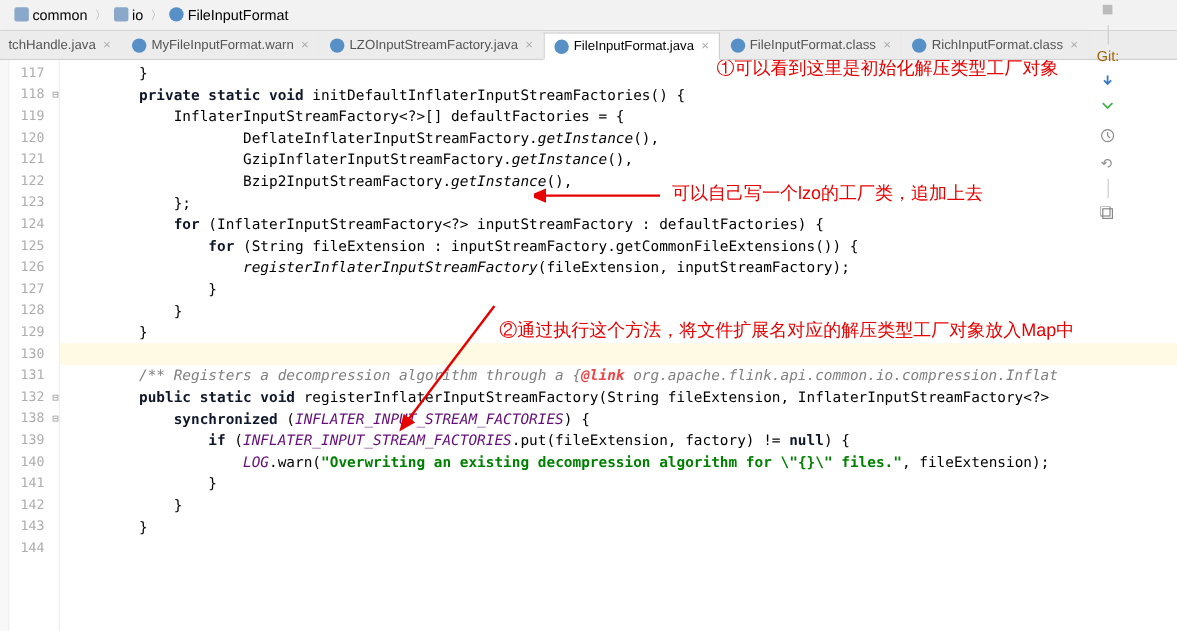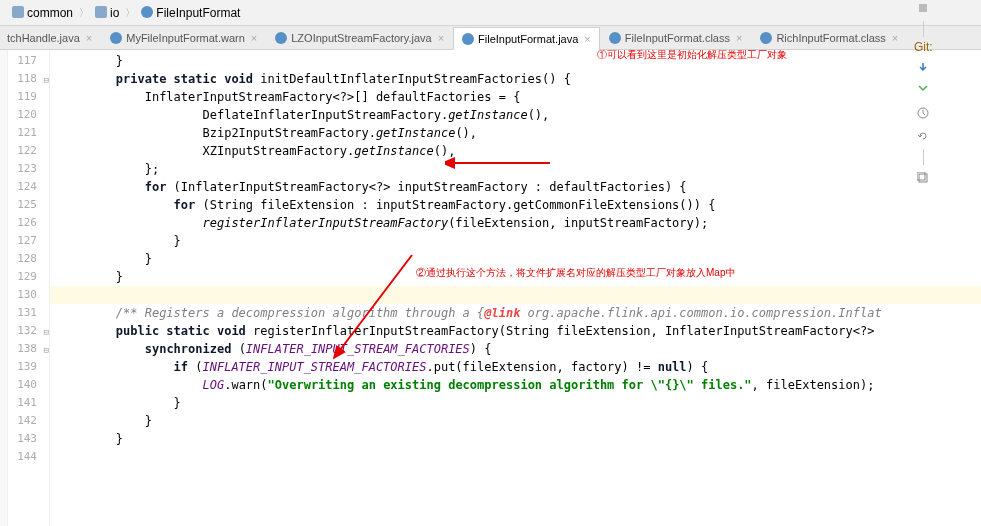--- a/index.html
+++ b/index.html
@@ -36,21 +36,21 @@
     .code-line { height: 18px; line-height: 18px; white-space: pre; padding-left: 8px; }
     .code-line.highlight { background: #fffae3; }
     
     .kw { color: #0f172a; font-weight: bold; }
     .call-italic { font-style: italic; color: #000; }
     .str { color: #008000; font-weight: bold; }
     .comment { color: #808080; font-style: italic; }
     .doc-tag { color: #ef4444; font-style: italic; font-weight: bold; }
     .field-static { color: #660e7a; font-style: italic; }
     
-    .annotation { position: absolute; color: #e60000; font-size: 10px; font-family: -apple-system, sans-serif; z-index: 10; pointer-events: none; }
+    .annotation { position: absolute; color: #e60000; font-size: 15px; font-family: -apple-system, sans-serif; z-index: 10; pointer-events: none; }
     .arrow-svg { position: absolute; z-index: 9; pointer-events: none; }
   </style>
 </head>
 <body>
 
 <div class="top-toolbar">
   <div class="breadcrumb">
     <span class="breadcrumb-item">
         <span class="bc-icon bc-folder"></span>
         <span>common</span>
@@ -200,40 +200,41 @@
     <div class="line-num">142</div>
     <div class="line-num">143</div>
     <div class="line-num">144</div>
   </div>
 
   <div class="code-area">
     <div class="code-line"><span>        }</span></div>
     <div class="code-line">        <span class="kw">private static void</span><span> initDefaultInflaterInputStreamFactories</span><span>() {</span></div>
     <div class="code-line"><span>            InflaterInputStreamFactory&lt;?&gt;[] defaultFactories = {</span></div>
     <div class="code-line"><span>                    DeflateInflaterInputStreamFactory.</span><span class="call-italic">getInstance</span><span>(),</span></div>
+    <div class="code-line"><span>                    GzipInflaterInputStreamFactory.</span><span class="call-italic">getInstance</span><span>(),</span></div>
     <div class="code-line"><span>                    Bzip2InputStreamFactory.</span><span class="call-italic">getInstance</span><span>(),</span></div>
-    <div class="code-line"><span>                    XZInputStreamFactory.</span><span class="call-italic">getInstance</span><span>(),</span></div>
     <div class="code-line"><span>            };</span></div>
     <div class="code-line">            <span class="kw">for</span><span> (InflaterInputStreamFactory&lt;?&gt; inputStreamFactory : defaultFactories) {</span></div>
     <div class="code-line">                <span class="kw">for</span><span> (String fileExtension : inputStreamFactory.getCommonFileExtensions()) {</span></div>
     <div class="code-line"><span>                    </span><span class="call-italic">registerInflaterInputStreamFactory</span><span>(fileExtension, inputStreamFactory);</span></div>
     <div class="code-line"><span>                }</span></div>
     <div class="code-line"><span>            }</span></div>
     <div class="code-line"><span>        }</span></div>
     <div class="code-line highlight"><span></span></div>
     <div class="code-line"><span>        </span><span class="comment">/** Registers a decompression algorithm through a {</span><span class="doc-tag">@link</span><span class="comment"> org.apache.flink.api.common.io.compression.Inflat</span></div>
     <div class="code-line">        <span class="kw">public static void</span><span> registerInflaterInputStreamFactory</span><span>(String fileExtension, InflaterInputStreamFactory&lt;?&gt;</span></div>
     <div class="code-line">            <span class="kw">synchronized</span><span> (</span><span class="field-static">INFLATER_INPUT_STREAM_FACTORIES</span><span>) {</span></div>
     <div class="code-line">                <span class="kw">if</span><span> (</span><span class="field-static">INFLATER_INPUT_STREAM_FACTORIES</span><span>.put(fileExtension, factory) != </span><span class="kw">null</span><span>) {</span></div>
     <div class="code-line"><span>                    </span><span class="field-static">LOG</span><span>.warn(</span><span class="str">"Overwriting an existing decompression algorithm for \"{}\" files."</span><span>, fileExtension);</span></div>
     <div class="code-line"><span>                }</span></div>
     <div class="code-line"><span>            }</span></div>
     <div class="code-line"><span>        }</span></div>
 
     <div class="annotation" style="top:-2px; left:547px;">①可以看到这里是初始化解压类型工厂对象</div>
+    <div class="annotation" style="top:102px; left:510px;">可以自己写一个lzo的工厂类，追加上去</div>
     <div class="annotation" style="top:192px; left:366px;margin-top:24px;">②通过执行这个方法，将文件扩展名对应的解压类型工厂对象放入Map中</div>
 
     <svg class="arrow-svg" style="top:105px; left:395px;" width="110" height="16">
       <defs>
           <marker id="ah1" markerWidth="8" markerHeight="8" refX="1" refY="3" orient="auto">
             <path d="M0,0 L0,6 L7,3 Z" fill="#e60000"></path>
           </marker>
         </defs>
       <line x1="105" y1="8" x2="8" y2="8" stroke="#e60000" stroke-width="2" marker-end="url(#ah1)"></line>
     </svg>

